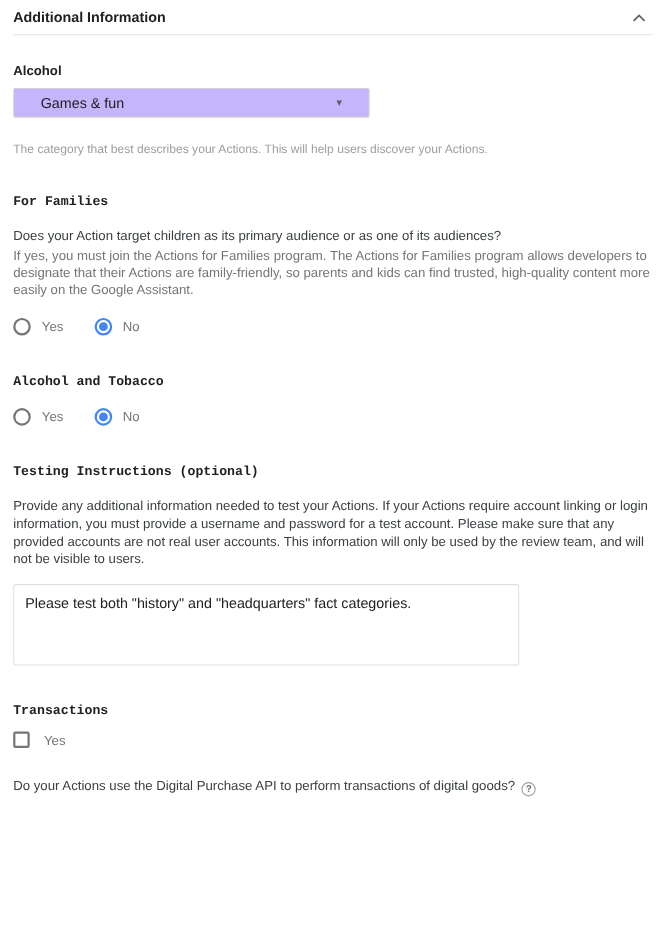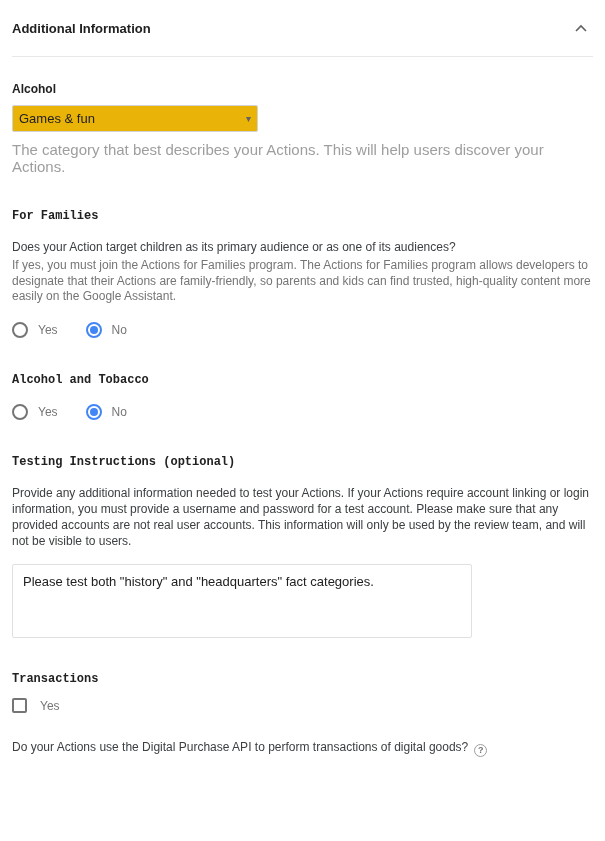--- a/index.html
+++ b/index.html
@@ -9,45 +9,45 @@
     min-height: 841px;
     font-family: "Liberation Sans", sans-serif;
     color: #212121;
   }
   .page { padding: 0 12px 20px 12px; }
 
   .section-header {
     display: flex;
     align-items: center;
     justify-content: space-between;
-    height: 57px;
+    height: 32px;
     border-bottom: 1px solid #e8e8e8;
   }
   .section-header-title { font-size: 13px; font-weight: 700; color: #212121; }
   .collapse-btn {
     width: 24px; height: 24px;
     display: flex; align-items: center; justify-content: center;
     cursor: pointer;
   }
 
   .field-label { margin-top: 25px; font-size: 12px; font-weight: 700; color: #212121; }
 
   .select {
     margin-top: 9px;
-    width: 246px; height: 27px;
+    width: 324px; height: 27px;
     border: 1px solid #d2d2d2; border-radius: 2px;
     display: flex; align-items: center; justify-content: space-between;
-    padding: 0 6px;
+    padding: 0 24px;
     font-size: 13px; color: #212121;
     cursor: pointer;
-    background: #eab308;
+    background: #c4b5fd;
   }
   .select-arrow { color: #616161; font-size: 10px; line-height: 1; }
 
-  .helper { margin-top: 9px; font-size: 15px; color: #9e9e9e; }
+  .helper { margin-top: 23px; font-size: 11px; color: #9e9e9e; }
 
   .group-title { margin-top: 34px; font-size: 12px; font-weight: 700; color: #212121; font-family: Liberation Mono, monospace; }
 
   .question { margin-top: 17px; font-size: 12px; color: #3c4043; line-height: 1.32; }
   .description { margin-top: 2px; font-size: 12px; color: #757575; line-height: 1.32; }
 
   .radio-row { margin-top: 16px; display: flex; align-items: center; gap: 28px; height: 18px; }
   .radio-option { display: flex; align-items: center; gap: 10px; cursor: pointer; }
   .radio {
     width: 16px; height: 16px;

